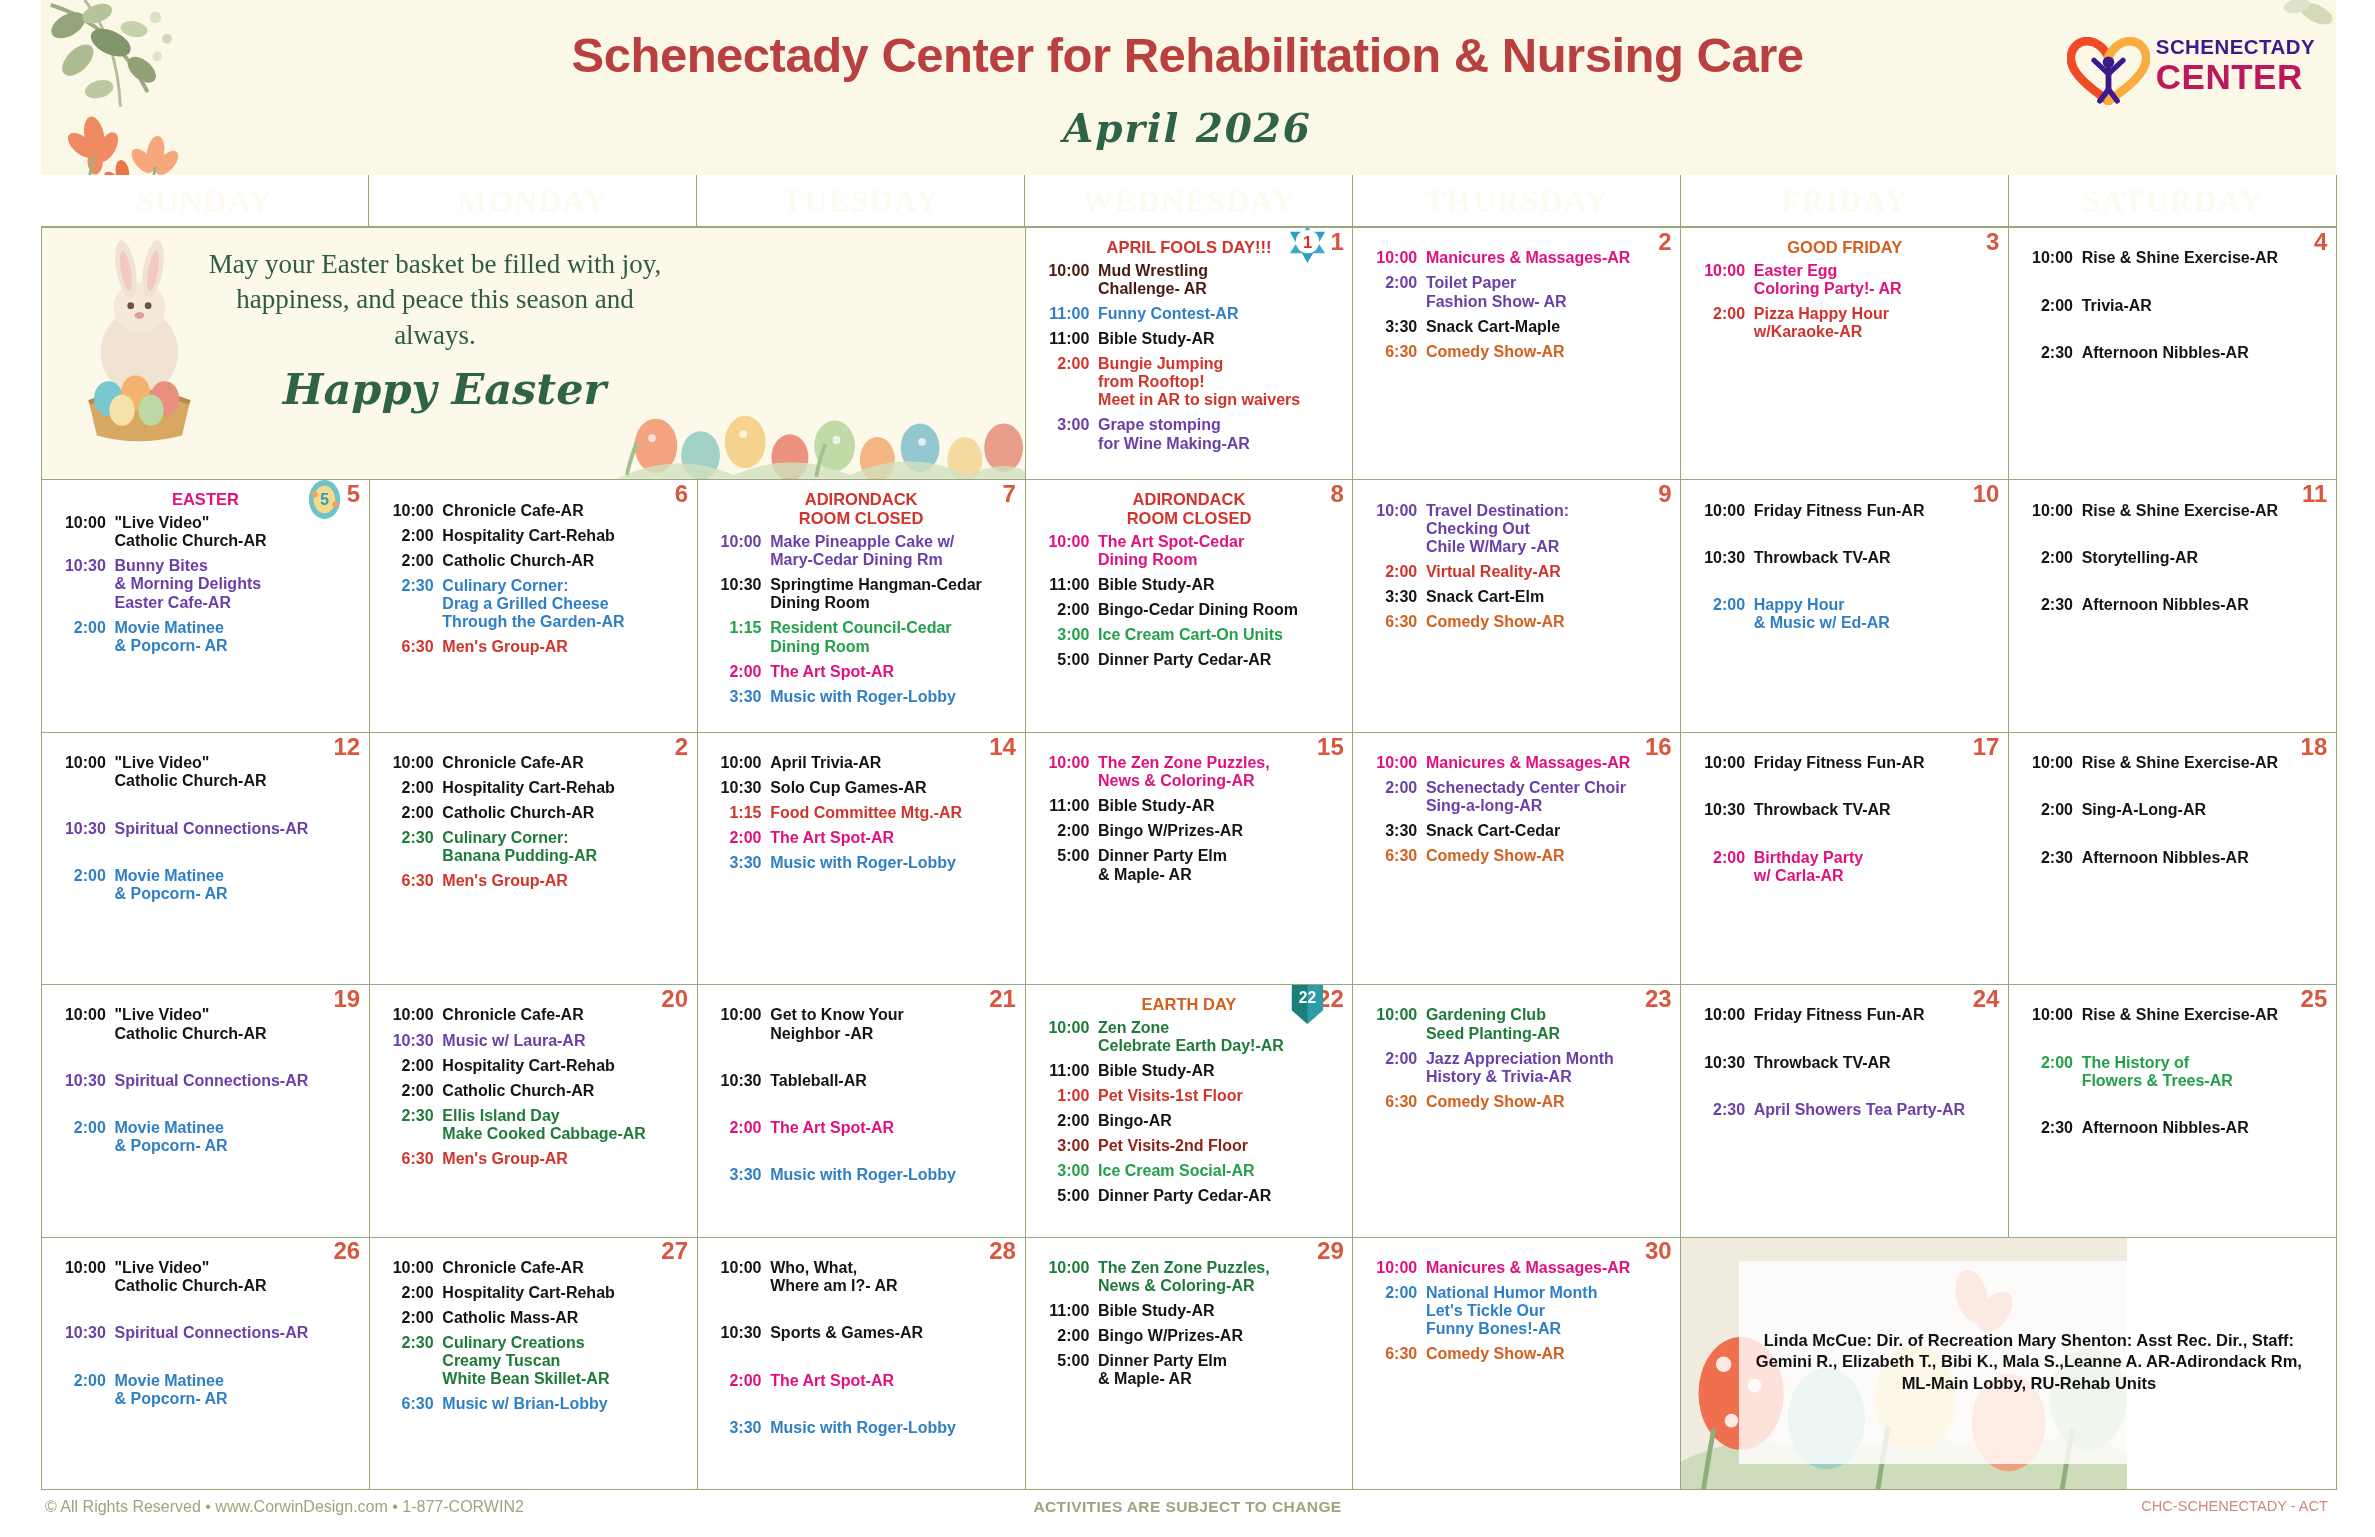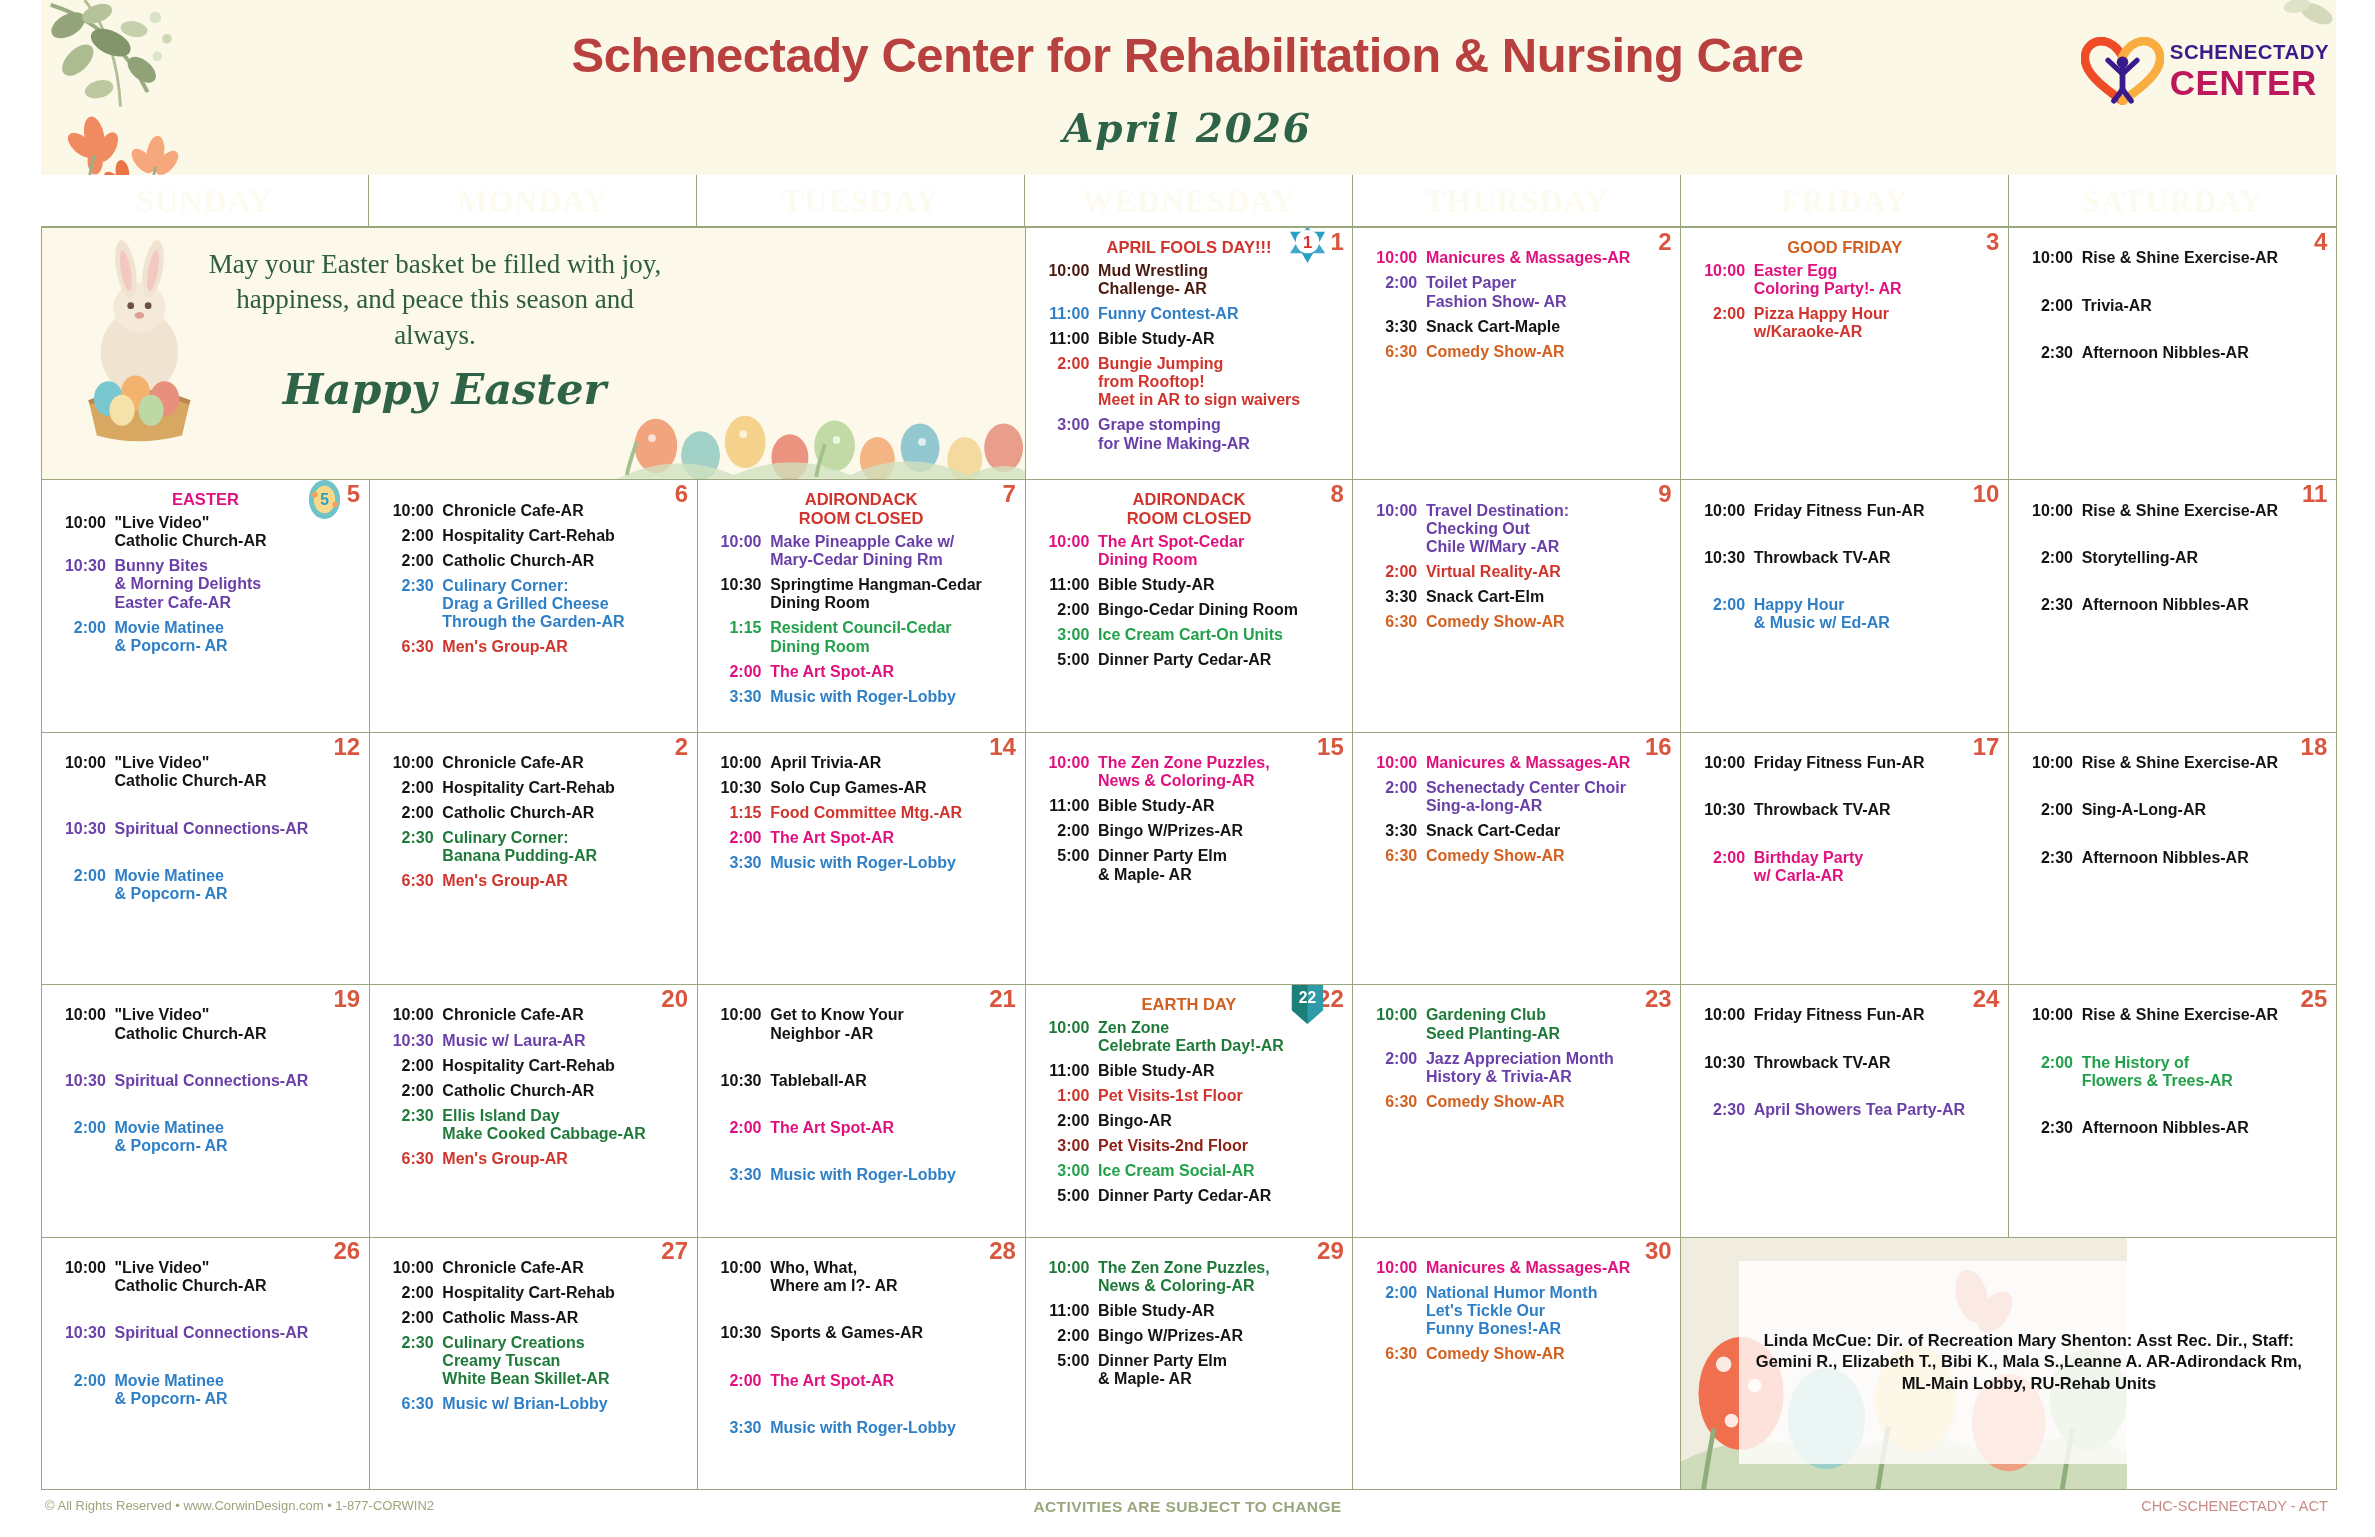--- a/index.html
+++ b/index.html
@@ -31,21 +31,21 @@
     font-family:"DejaVu Serif", serif;
     font-style:italic;font-weight:bold;font-size:39px;
     color:#2e6348;letter-spacing:1.9px;
   }
 
   
   .floral-left{position:absolute;left:41px;top:0;width:281px;height:190px;overflow:hidden;}
   .floral-right-top{position:absolute;right:39px;top:0;width:194px;height:116px;overflow:hidden;}
 
   
-  .logo{position:absolute;right:46px;top:37px;height:68px;display:flex;align-items:center;gap:6px;}
+  .logo{position:absolute;right:60px;top:37px;height:68px;display:flex;align-items:flex-start;gap:6px;}
   .logo-mark{width:83px;height:68px;position:relative;}
   .logo-text{display:flex;flex-direction:column;line-height:1;}
   .logo-text .l1{font-size:20.4px;font-weight:bold;color:#3b1a8c;letter-spacing:0.5px;}
   .logo-text .l2{font-size:35px;font-weight:bold;color:#be185d;letter-spacing:0.5px;margin-top:1.9px;}
 
   
   .dayband{
     position:absolute;left:41px;top:175px;width:2296px;height:52px;
     background:#9aa67c;display:flex;
   }
@@ -143,21 +143,21 @@
     padding:0 9.7px;
   }
 
   
   .badge{
     position:absolute;top:-3.9px;right:23px;width:43px;height:45px;
   }
 
   
   .footer{position:absolute;left:0;top:1490px;width:2375px;height:47px;background:#fff;}
-  .fl{position:absolute;left:45px;top:7.8px;font-size:13px;color:#9aa67c;}
+  .fl{position:absolute;left:45px;top:7.8px;font-size:16px;color:#9aa67c;}
   .fc{position:absolute;left:0;top:7.8px;width:2375px;text-align:center;font-size:15.5px;font-weight:bold;color:#9aa67c;letter-spacing:0.4px;}
   .fr{position:absolute;right:47px;top:7.8px;font-size:14.6px;color:#c98a86;}
 
   svg{display:block;}
 </style>
 </head>
 <body>
 
 <div class="page">
 

